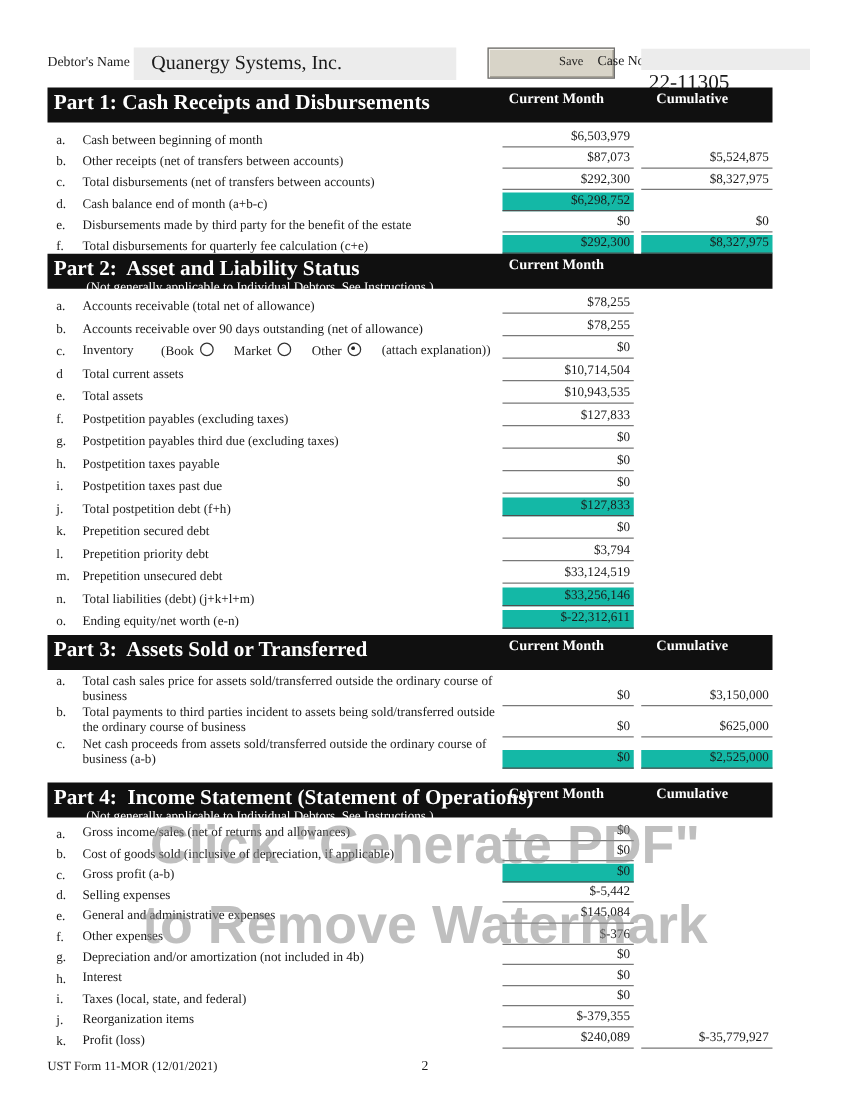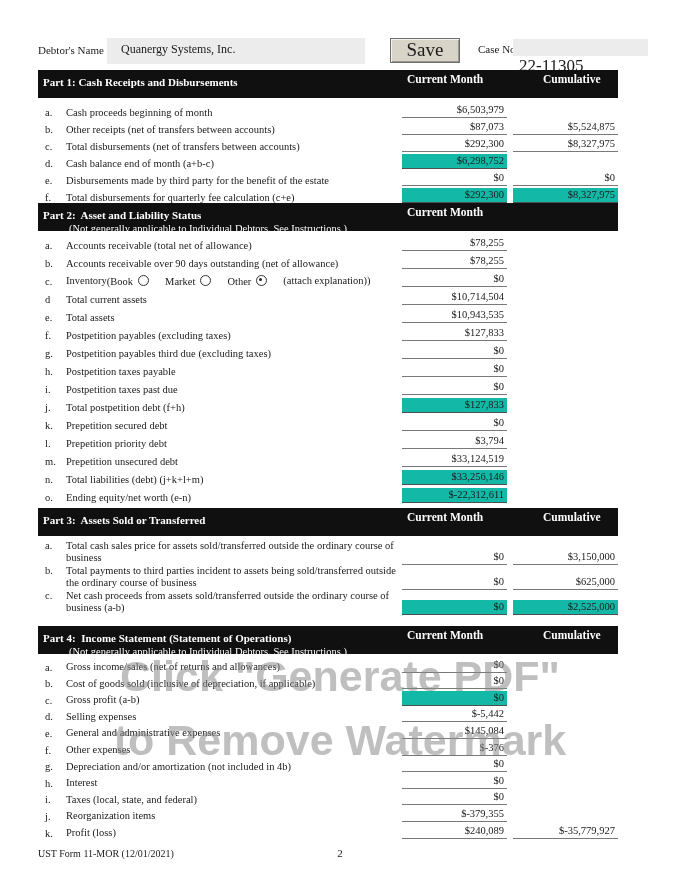--- a/index.html
+++ b/index.html
@@ -4,57 +4,57 @@
 <style>
   html,body{margin:0;padding:0;background:#fff;}
   .page{position:relative;width:680px;height:880px;background:#ffffff;overflow:hidden;
         font-family:"Liberation Serif",serif;color:#1a1a1a;}
 
   
   .lbl{position:absolute;font-size:11px;}
   .debtor-label{left:38px;top:44px;}
   .case-label{left:478px;top:43px;}
   .debtor-input{position:absolute;left:107px;top:38px;width:258px;height:26px;background:#ececec;
-        font-size:12px;padding:4px 0 0 14px;box-sizing:border-box;}
+        font-size:16px;padding:4px 0 0 14px;box-sizing:border-box;}
   .case-input{position:absolute;left:513px;top:39px;width:135px;height:16px;background:#ececec;
         font-size:17px;padding:17px 0 0 6px;box-sizing:border-box;}
   .save-button{position:absolute;left:390px;top:38px;width:68px;height:23px;background:#d8d4c8;
         border:1px solid #6f6f6f;box-shadow:inset 1px 1px 0 #f5f3ee, inset -1px -1px 0 #9a968a;
-        font-family:"Liberation Serif",serif;font-size:19px;text-align:center;line-height:21px;}
+        font-family:"Liberation Serif",serif;font-size:10px;text-align:center;line-height:21px;padding-left:32px;}
 
   
   .section{position:absolute;left:38px;width:580px;}
   .bar{position:relative;background:#101010;color:#ffffff;height:28px;box-sizing:border-box;
        padding:2px 0 0 5px;}
-  .bar .title{font-weight:bold;font-size:11px;white-space:pre;}
+  .bar .title{font-weight:bold;font-size:17px;white-space:pre;}
   .bar .subtitle{font-size:10.5px;display:block;margin-top:0px;margin-left:26px;}
   .bar .col{position:absolute;top:3px;font-weight:bold;font-size:11.5px;}
   .col-current{left:369px;}
-  .col-cumulative{left:487px;margin-left:18px;}
+  .col-cumulative{left:487px;}
 
   .rows{}
   .row{display:flex;align-items:flex-end;padding-left:7px;box-sizing:border-box;}
   .rid{width:21px;font-size:10.5px;flex:0 0 auto;}
   .rlabel{flex:1 1 auto;font-size:10.5px;line-height:11.5px;padding-right:4px;}
   .fld{flex:0 0 105px;width:105px;text-align:right;font-size:10.5px;line-height:13px;
        border-bottom:1px solid #787878;padding:0 3px 1px 3px;box-sizing:border-box;
        white-space:nowrap;}
   .fld.computed{background:#14b8a6;border-bottom-color:#4f4f4f;}
   .fld.blank{border-bottom:none;background:transparent;}
   .fld.cum{margin-left:6px;}
 
   .p1 .rows{margin-top:3px;} .p1 .row{height:17px;}
   .p2 .rows{margin-top:2px;} .p2 .row{height:18px;}
   .p3 .rows{margin-top:4px;} .p3 .row{height:25px;}
   .p3 .rid,.p3 .rlabel{align-self:flex-start;}
   .p4 .rows{margin-top:2px;} .p4 .row{height:16.6px;}
 
   
   .inv-wrap{display:flex;align-items:center;}
-  .inv-name{}
+  .inv-name{margin-right:22px;}
   .inv-item{margin-right:16px;white-space:nowrap;}
   .radio{display:inline-block;width:9px;height:9px;border:1px solid #333;border-radius:50%;
          vertical-align:-1px;margin-left:5px;position:relative;background:#fff;}
   .radio.checked::after{content:"";position:absolute;left:2px;top:2px;width:3px;height:3px;
          background:#222;border-radius:50%;}
 
   
   .watermark{position:absolute;left:0;top:644px;width:680px;text-align:center;z-index:5;
         font-family:"Liberation Sans",sans-serif;font-weight:bold;font-size:43px;line-height:64px;
         color:rgba(138,138,138,0.55);pointer-events:none;}
@@ -73,21 +73,21 @@
   <div class="save-button">Save</div>
   <span class="lbl case-label">Case No.</span>
   <div class="case-input">22-11305</div>
 
   <div id="parts">
       <div class="section p1" style="top: 70px;">
         <div class="bar"><span class="title">Part 1: Cash Receipts and Disbursements</span><span class="col col-current">Current Month</span><span class="col col-cumulative">Cumulative</span></div>
         <div class="rows">
           <div class="row">
             <span class="rid">a.</span>
-            <span class="rlabel">Cash proceeds beginning of month</span>
+            <span class="rlabel">Cash between beginning of month</span>
             <span class="fld cur">$6,503,979</span>
             <span class="fld cum blank"></span>
           </div>
           <div class="row">
             <span class="rid">b.</span>
             <span class="rlabel">Other receipts (net of transfers between accounts)</span>
             <span class="fld cur">$87,073</span>
             <span class="fld cum">$5,524,875</span>
           </div>
           <div class="row">

